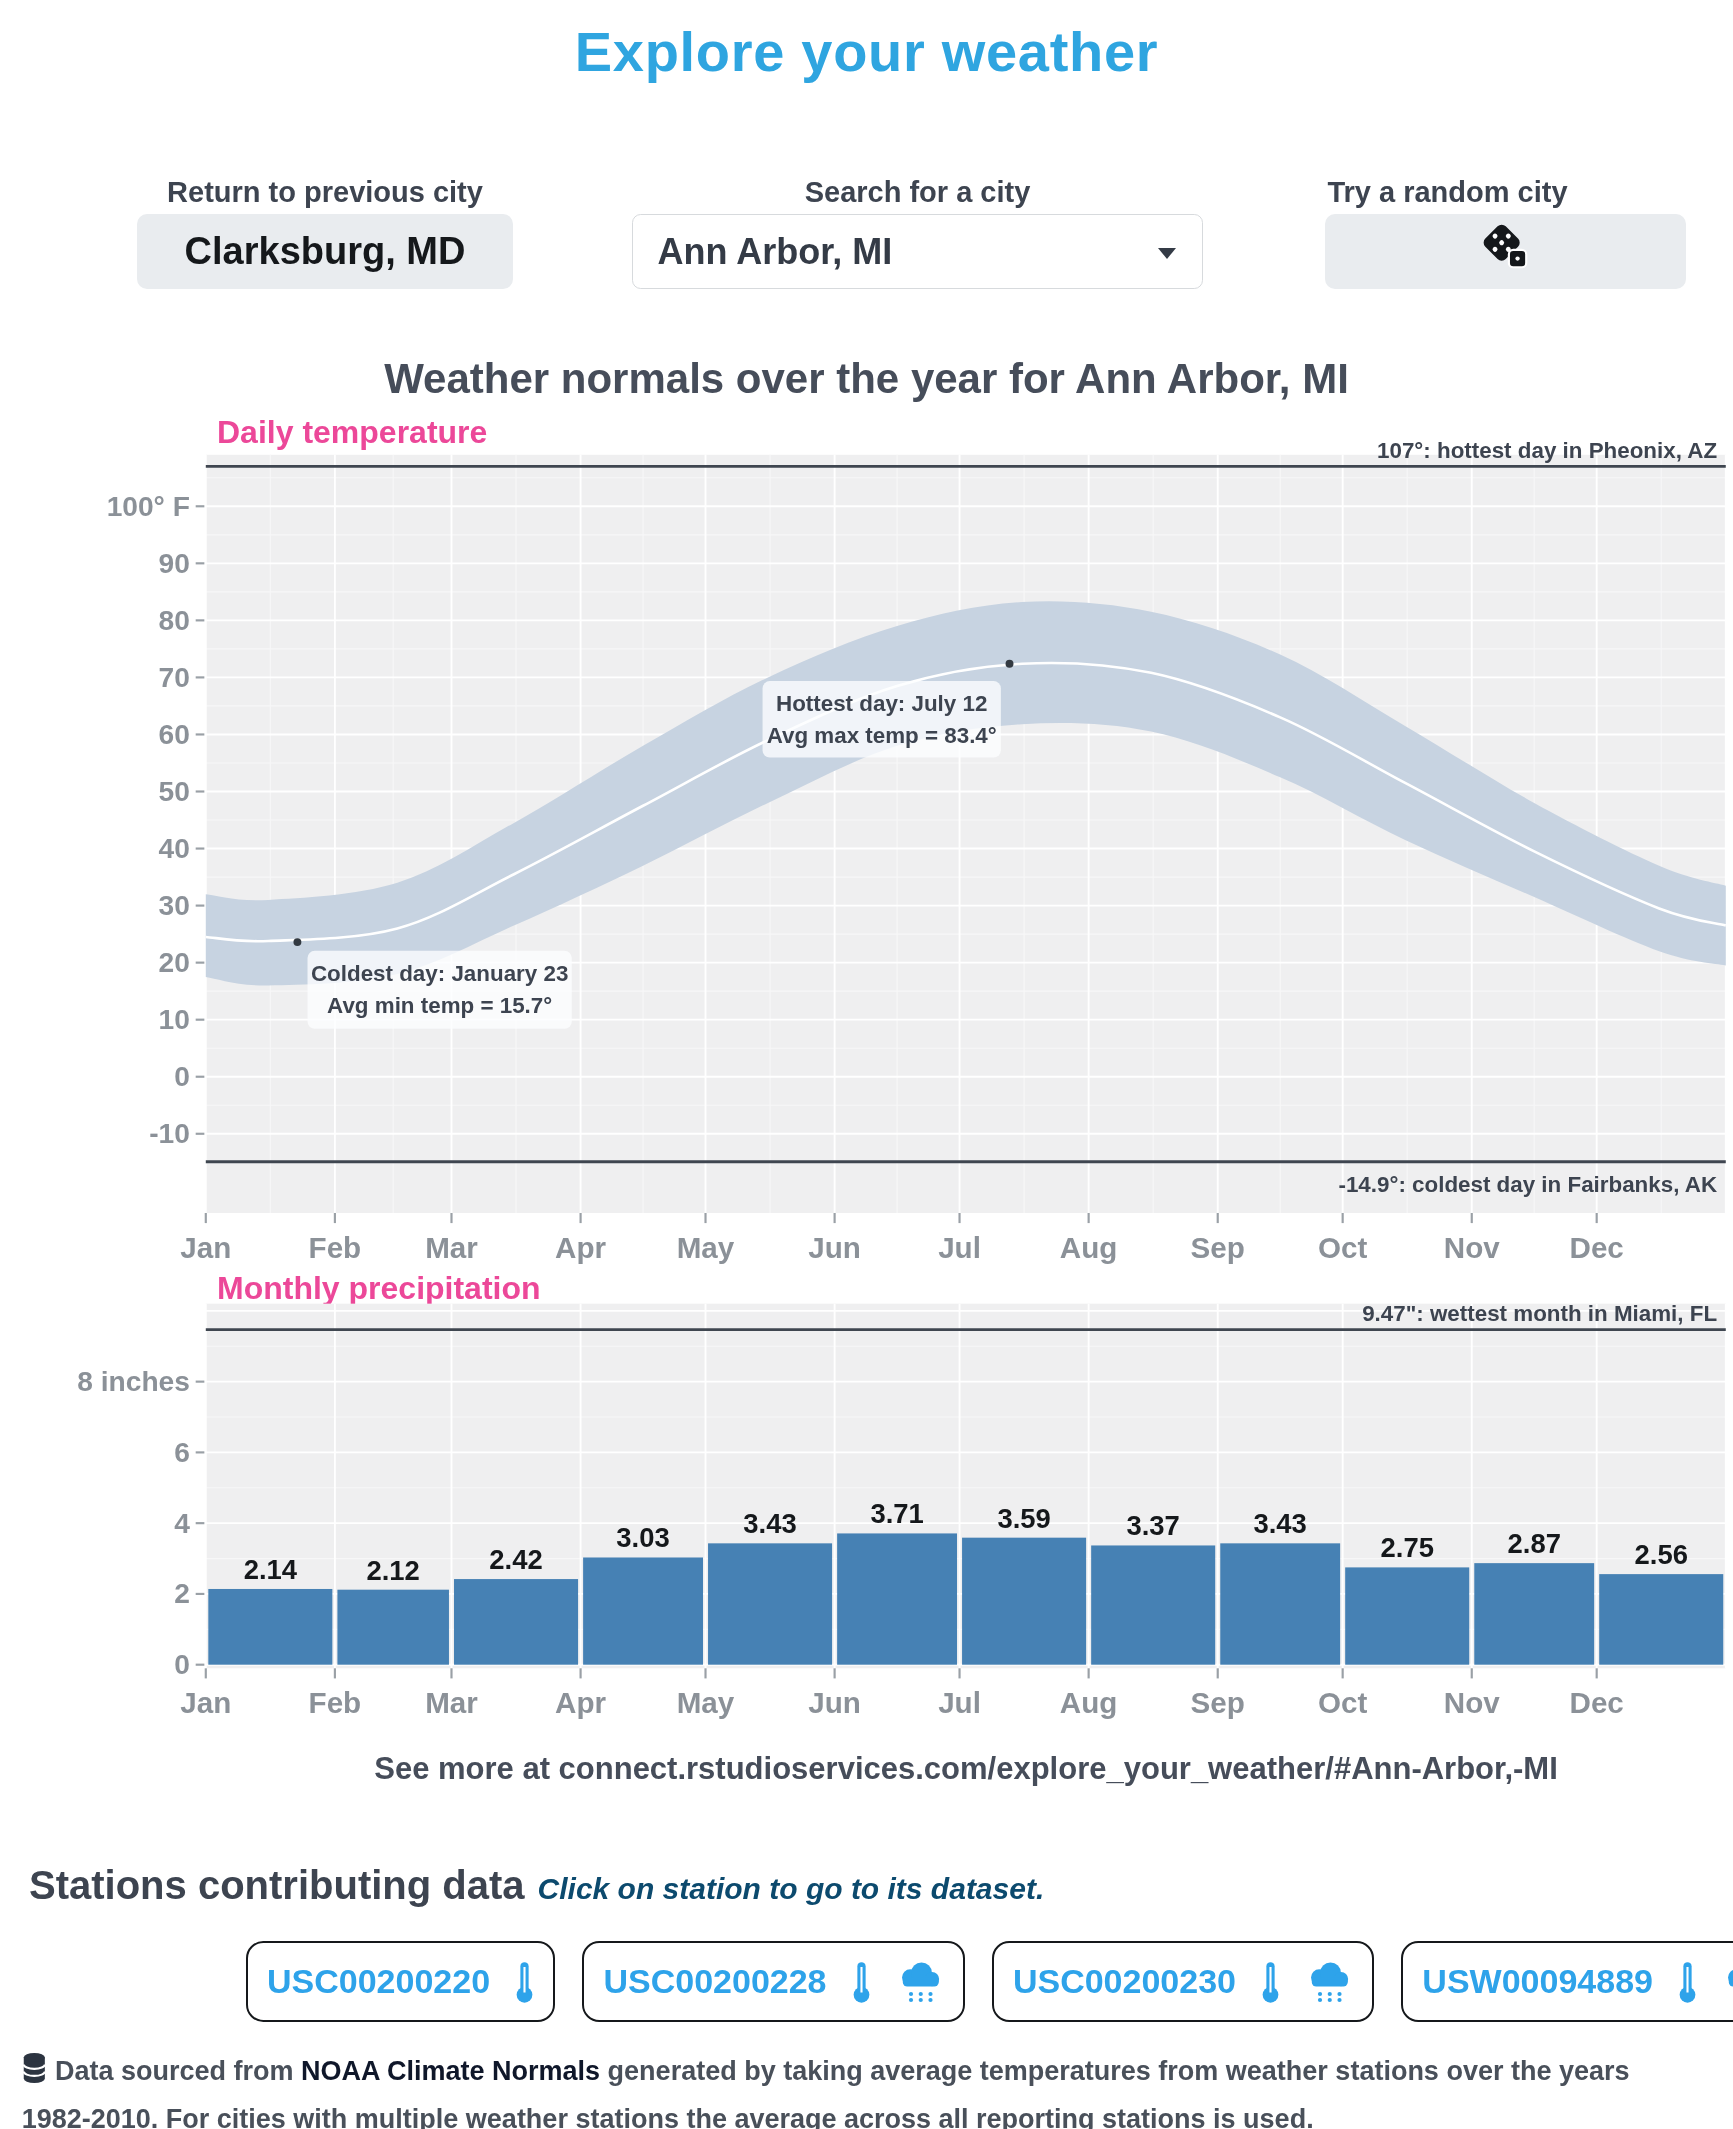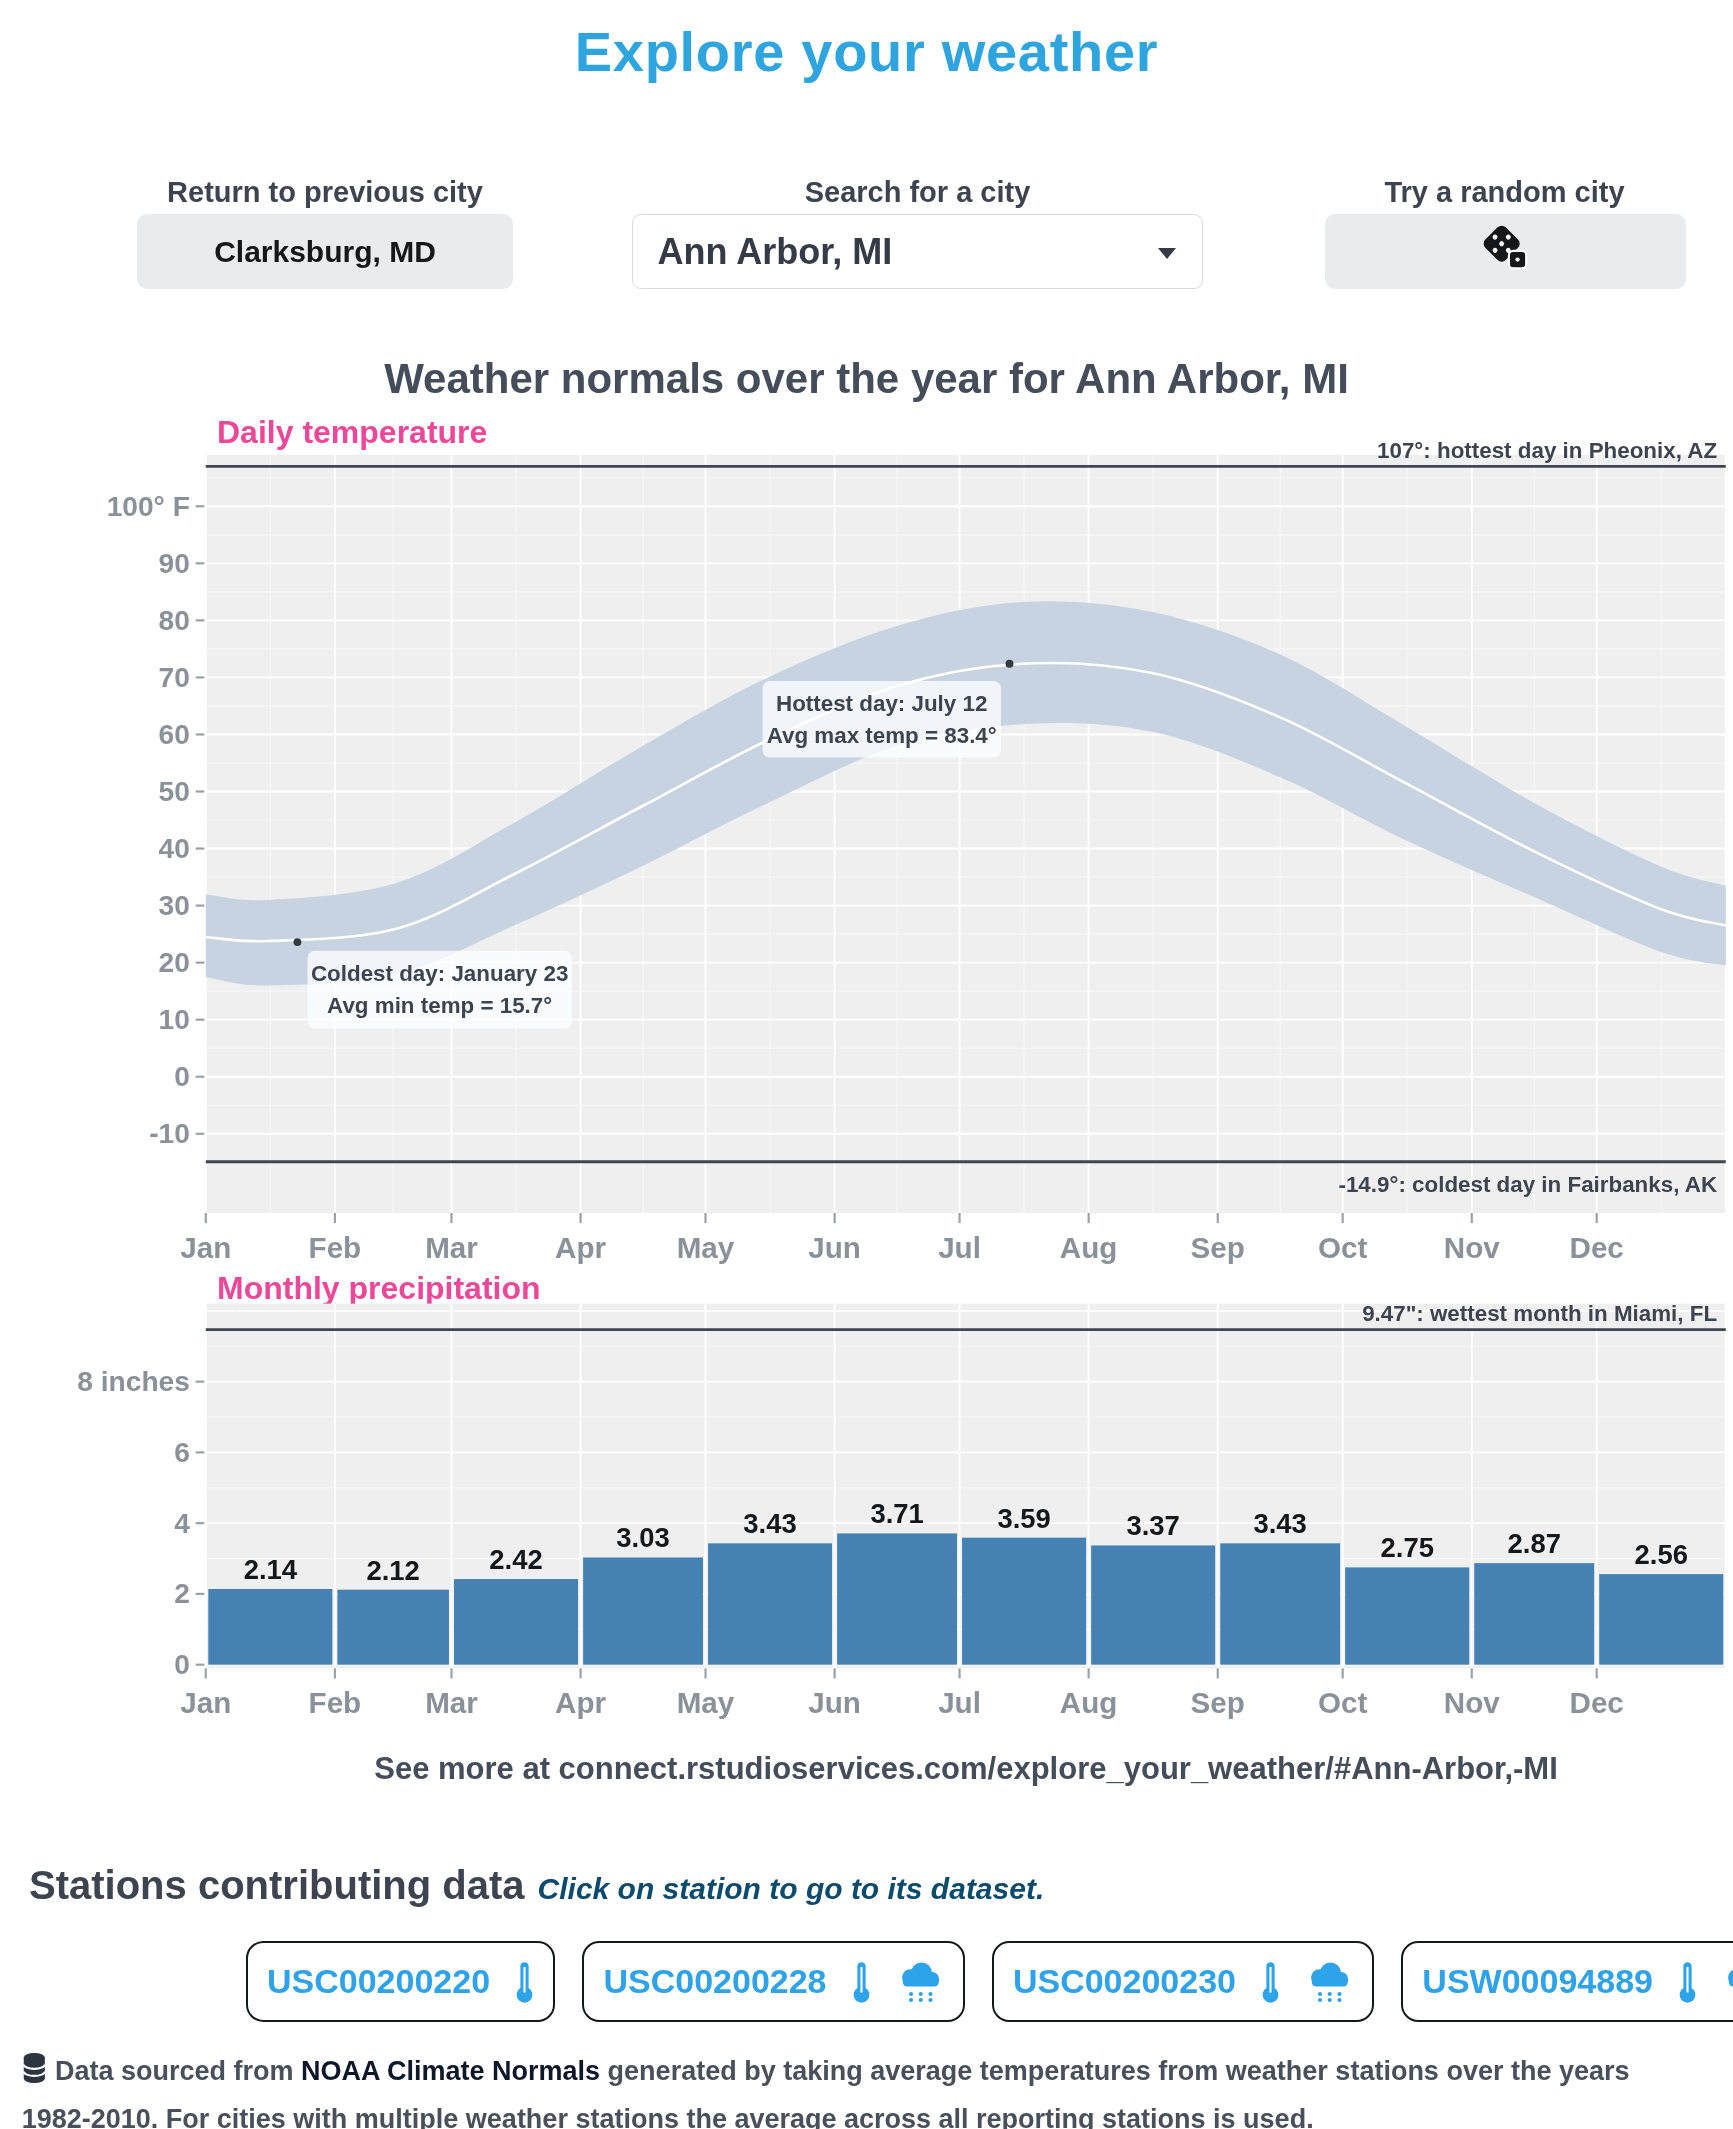--- a/index.html
+++ b/index.html
@@ -12,21 +12,21 @@
   .page-title{
     top:19px;left:0;width:1733px;text-align:center;
     font-size:56px;font-weight:bold;color:#2fa5e0;letter-spacing:0.7px;
   }
   .ctl-label{
     top:176px;text-align:center;font-size:29px;font-weight:bold;color:#3d4450;
   }
   .ctl-box{top:214px;height:75px;box-sizing:border-box;}
   .btn-light{
     background:#e9ecef;border:none;border-radius:10px;width:100%;height:100%;
-    font-family:"Liberation Sans",sans-serif;font-size:30px;font-weight:bold;color:#15181b;
+    font-family:"Liberation Sans",sans-serif;font-size:38px;font-weight:bold;color:#15181b;
     display:flex;align-items:center;justify-content:center;cursor:pointer;
   }
   .select-box{
     background:#ffffff;border:1.4px solid #d7dadd;border-radius:8.7px;width:100%;height:100%;
     display:flex;align-items:center;padding:0 24.6px;box-sizing:border-box;
     font-size:36px;font-weight:bold;color:#343b46;position:relative;cursor:pointer;
   }
   .select-caret{
     position:absolute;right:26px;top:33px;width:0;height:0;
     border-left:9.4px solid transparent;border-right:9.4px solid transparent;
@@ -71,21 +71,21 @@
 </div>
 
 <div class="abs ctl-label" style="left:632px;width:571px;">Search for a city</div>
 <div class="abs ctl-box" style="left:632px;width:571px;">
   <div class="select-box">
     <span>Ann Arbor, MI</span>
     <span class="select-caret"></span>
   </div>
 </div>
 
-<div class="abs ctl-label" style="left:1324px;width:361px;">Try a random city</div>
+<div class="abs ctl-label" style="left:1267px;width:361px;">Try a random city</div>
 <div class="abs ctl-box" style="left:1325px;width:361px;">
   <button class="btn-light" aria-label="random city">
     <span>
       <svg width="52" height="52" viewBox="0 0 72 72">
         <g transform="rotate(-45 30 30)">
           <rect x="10" y="10" width="40" height="40" rx="8" fill="#15181b"></rect>
           <circle cx="30" cy="30" r="3.4" fill="#fff"></circle>
           <circle cx="30" cy="17" r="3.4" fill="#fff"></circle>
           <circle cx="30" cy="43" r="3.4" fill="#fff"></circle>
           <circle cx="17" cy="30" r="3.4" fill="#fff"></circle>

